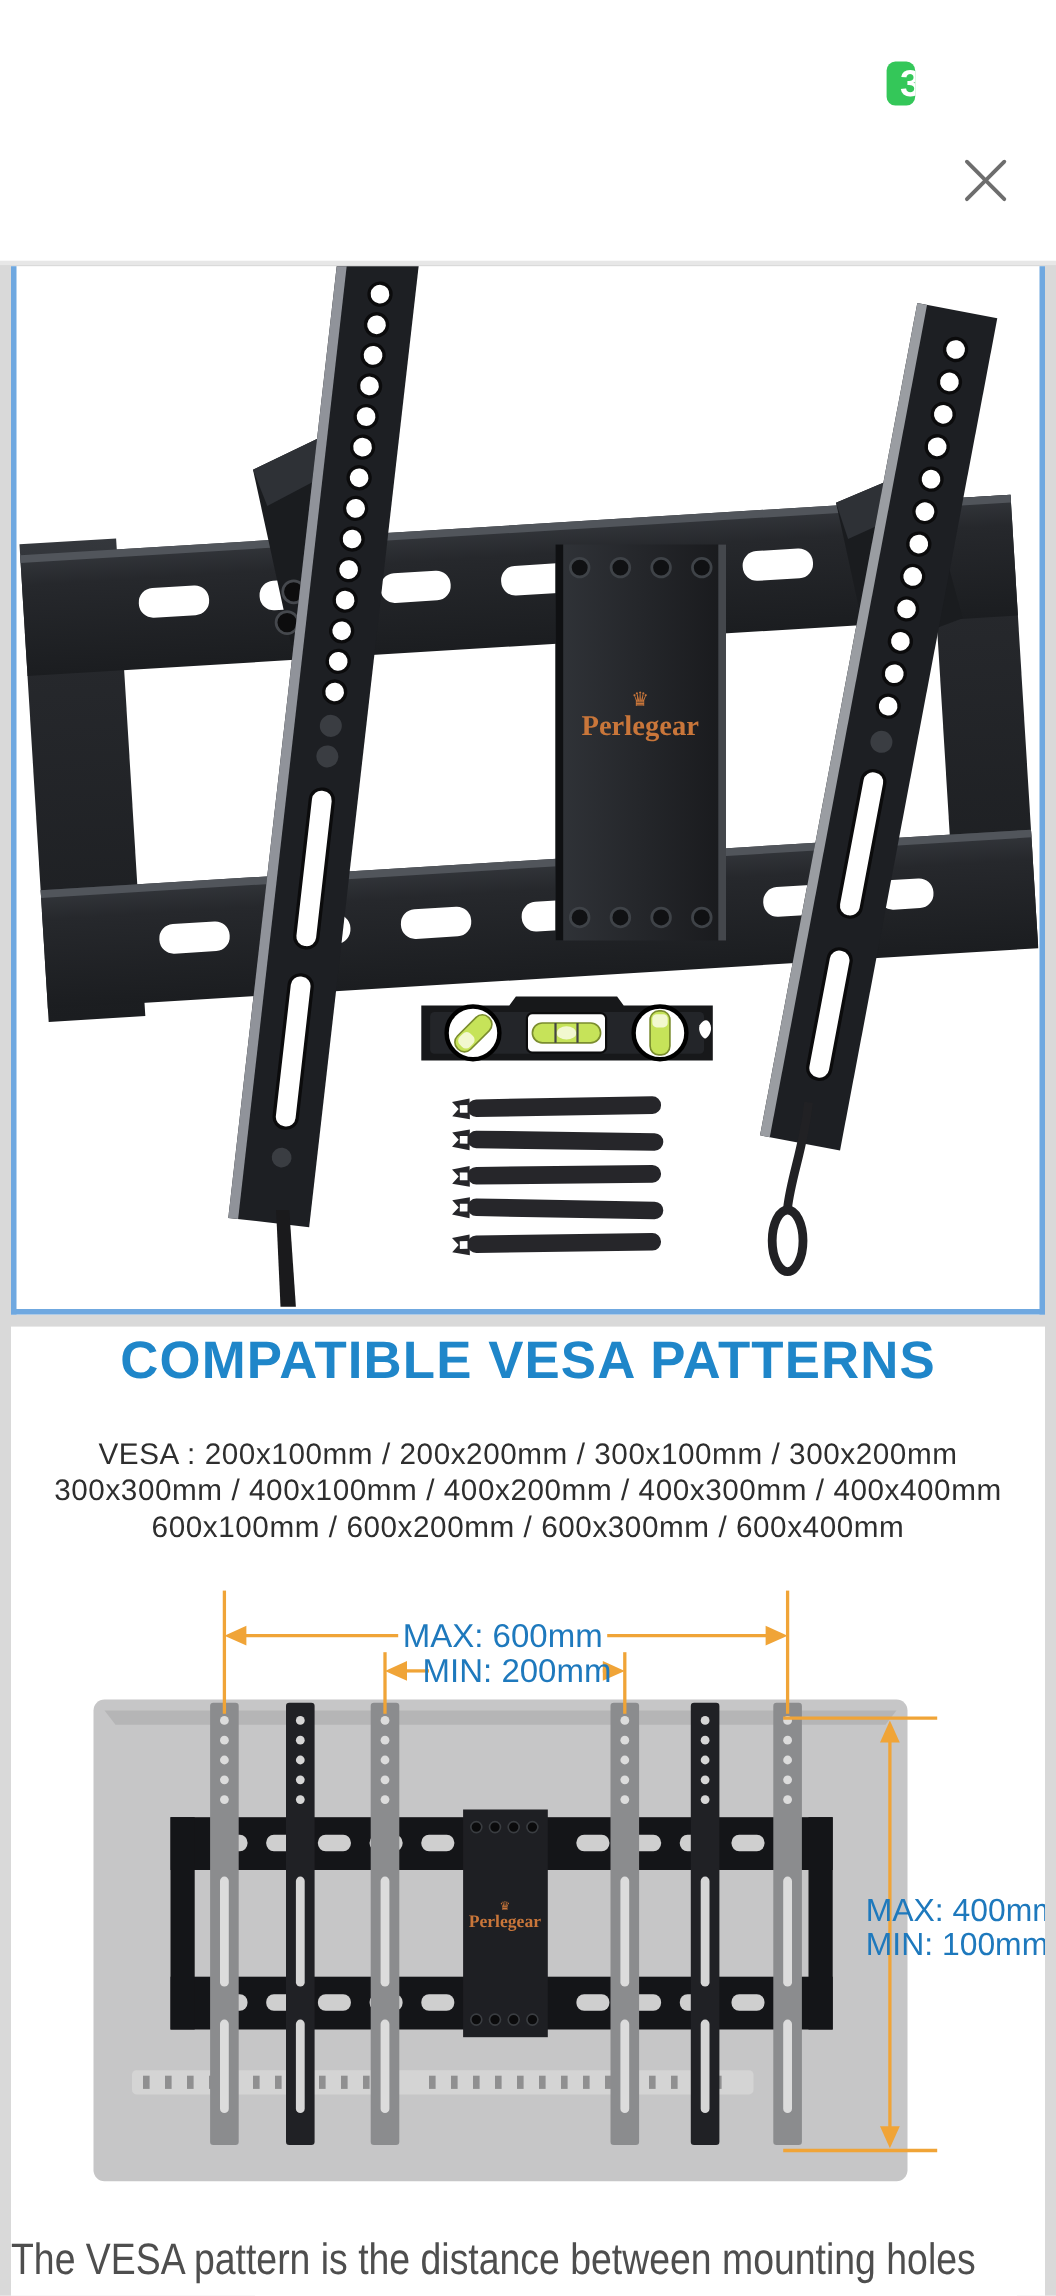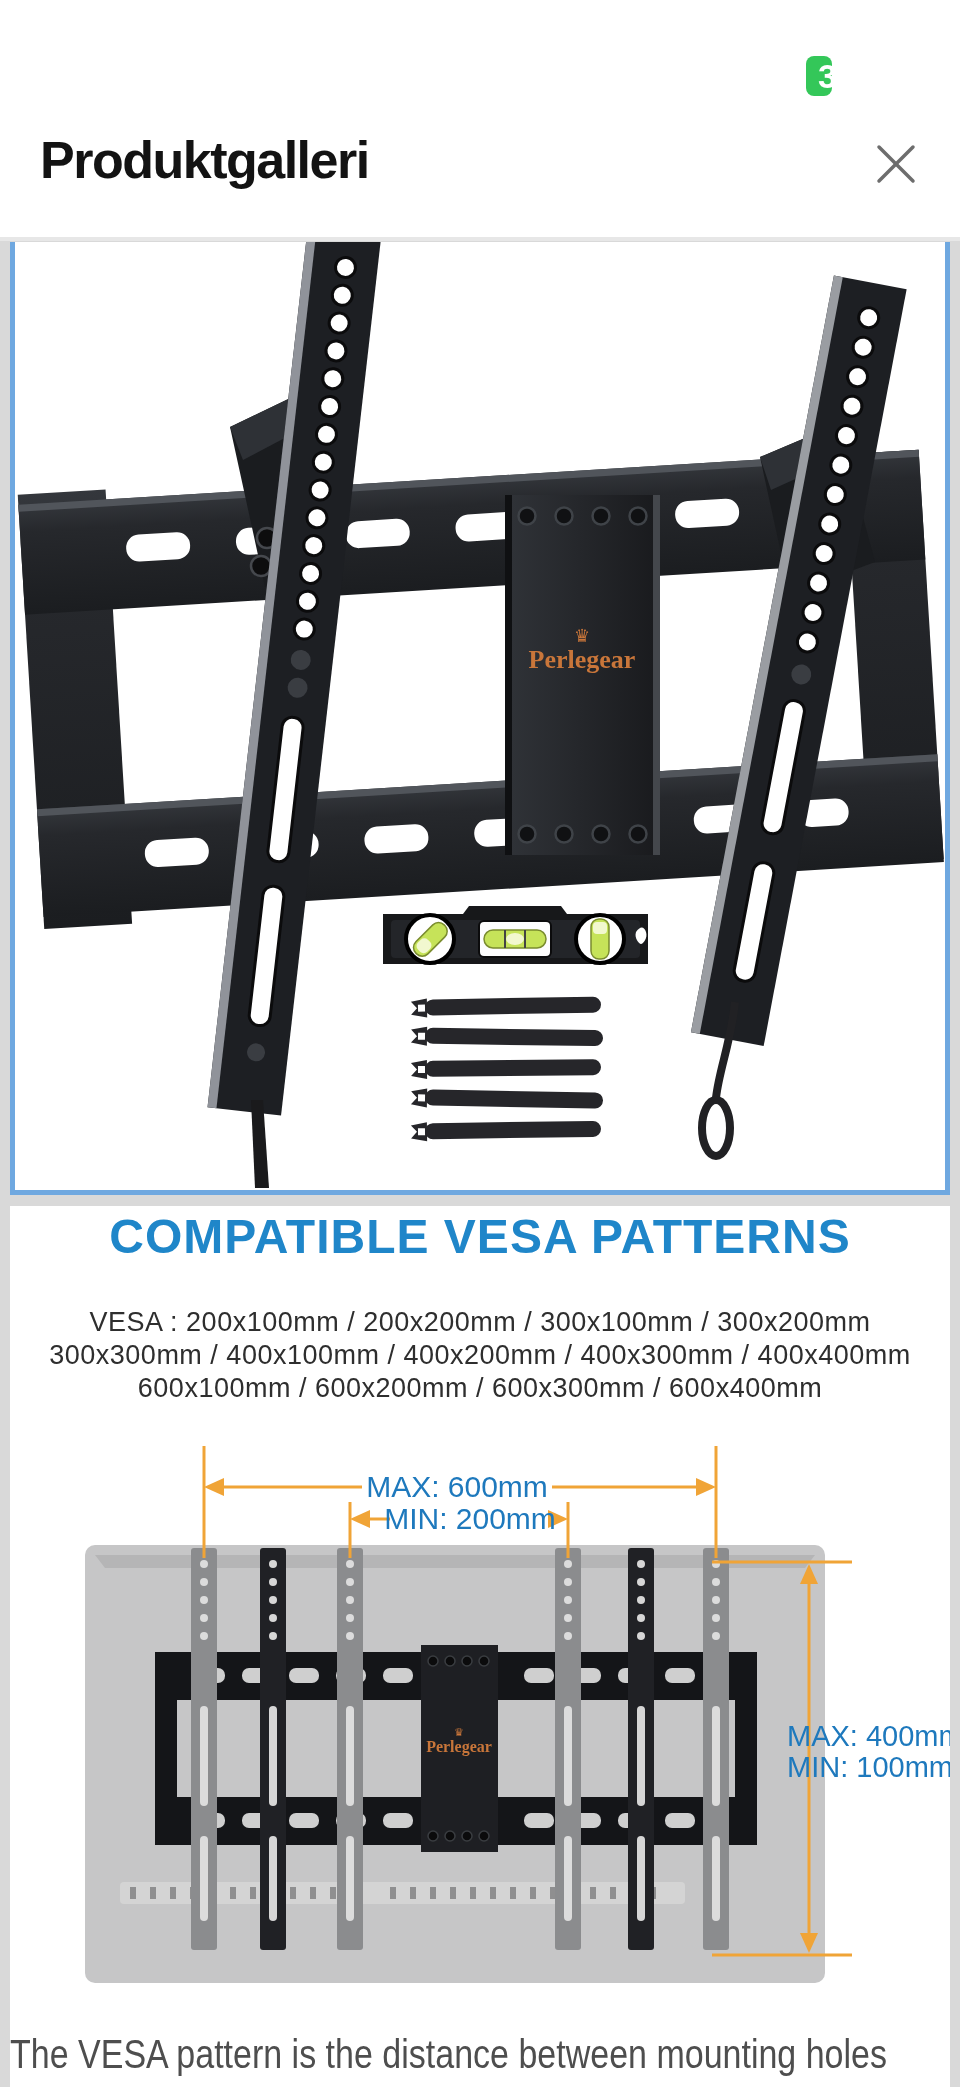--- a/index.html
+++ b/index.html
@@ -39,21 +39,20 @@
   svg text{font-family:"Liberation Sans",sans-serif;}
   .serifbrand{font-family:"Liberation Serif",serif;font-weight:bold;}
 </style>
 </head>
 <body>
 
 <div class="abs header">
   <div class="abs status-badge">
     <span>3</span>
   </div>
-  <div class="abs page-title">Produktgalleri</div>
   <div class="abs close-btn">
     <svg width="48" height="48" viewBox="0 0 48 48">
       <line x1="7" y1="7" x2="41" y2="41" stroke="#6d6d6d" stroke-width="3.5" stroke-linecap="round"></line>
       <line x1="41" y1="7" x2="7" y2="41" stroke="#6d6d6d" stroke-width="3.5" stroke-linecap="round"></line>
     </svg>
   </div>
 </div>
 <div class="abs divider"></div>
 
 <div class="abs tile1">

